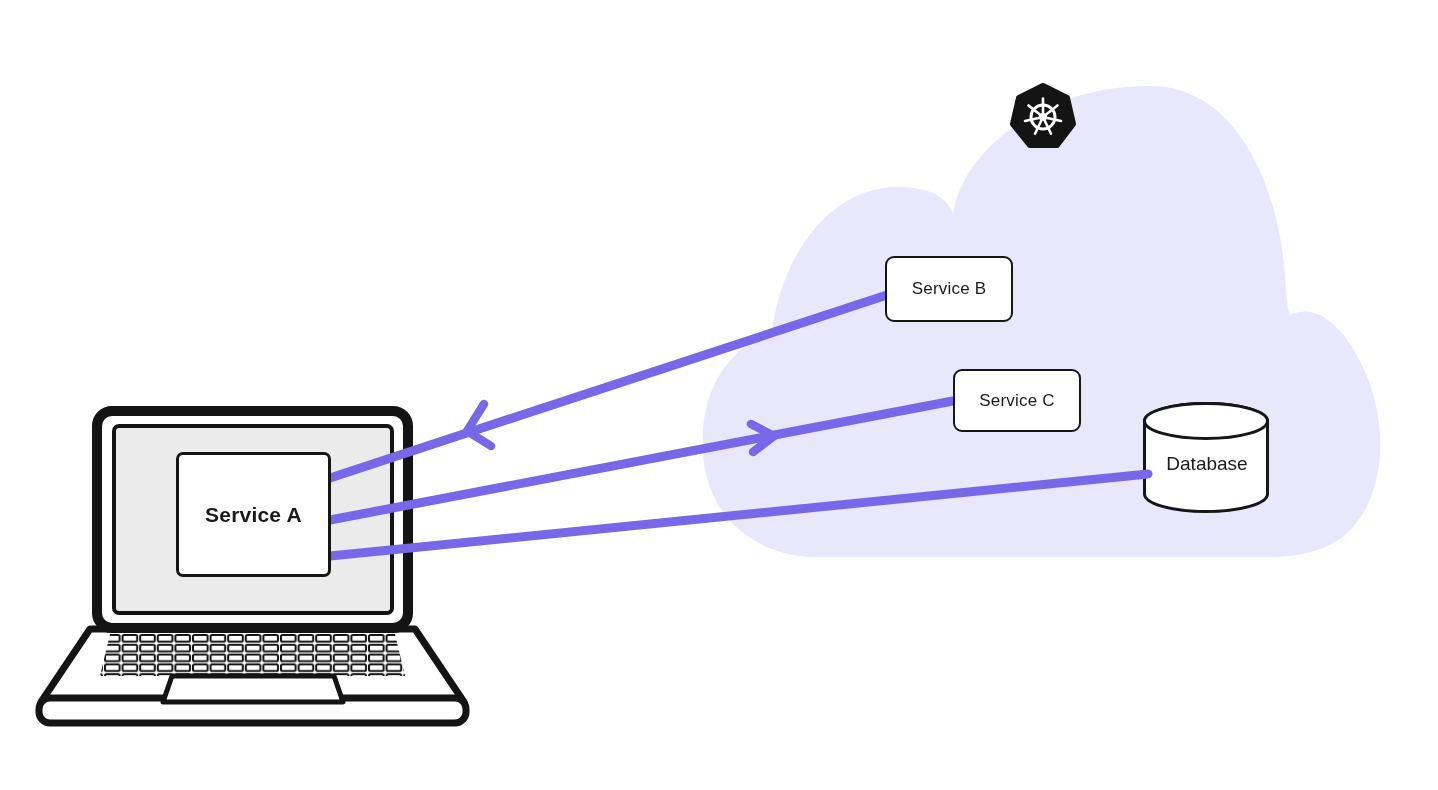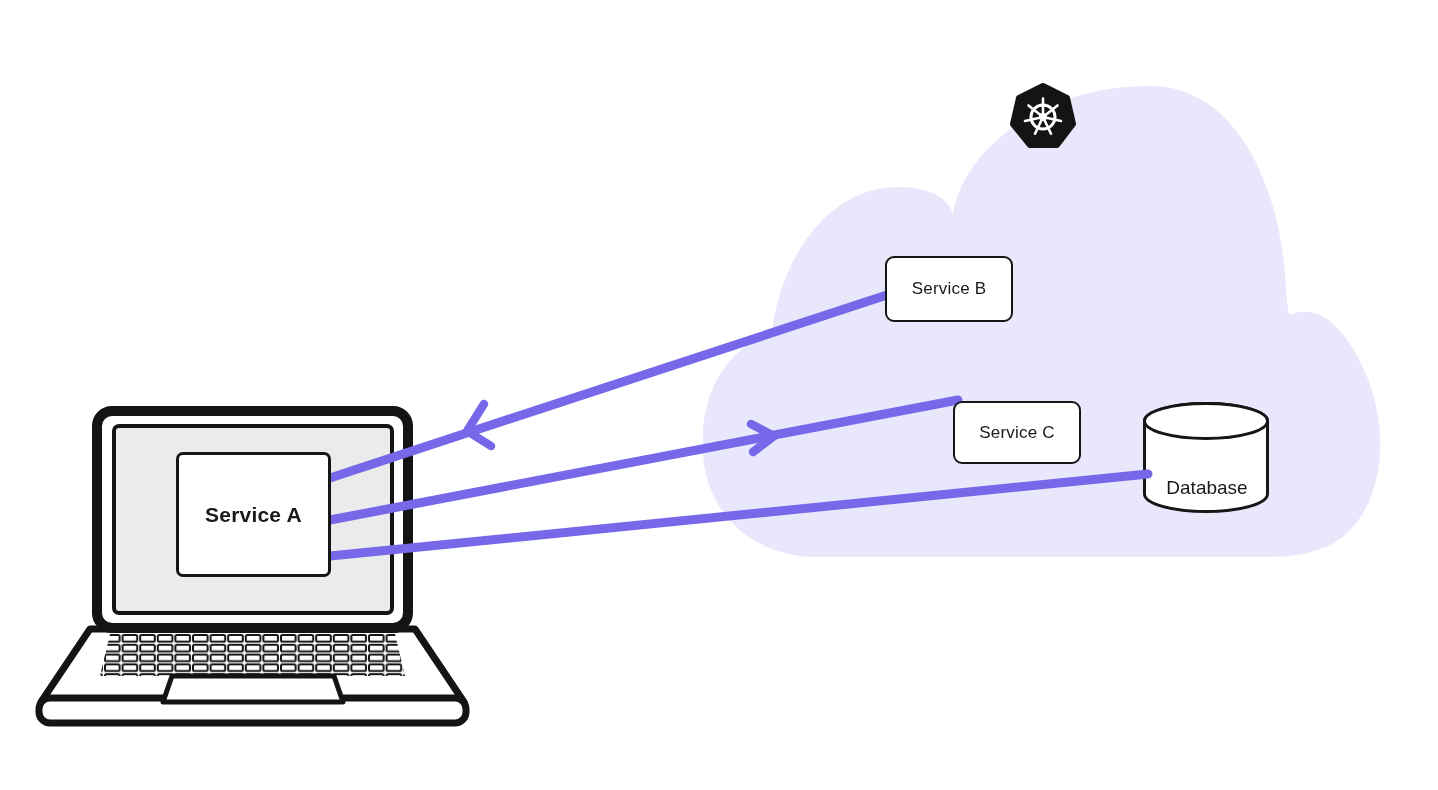--- a/index.html
+++ b/index.html
@@ -47,34 +47,32 @@
     left: 885px; top: 256px;
     width: 128px; height: 66px;
     font-size: 17px;
     font-weight: 500;
   }
   .node-c {
     left: 953px; top: 369px;
     width: 128px; height: 63px;
     font-size: 17px;
     font-weight: 500;
-    margin-top: 32px;
   }
   .db-label {
     position: absolute;
     left: 1146px; top: 451px;
     width: 122px; height: 26px;
     display: flex;
     align-items: center;
     justify-content: center;
     font-size: 19px;
     font-weight: 500;
     color: #1a1a1a;
     z-index: 3;
-    margin-top: 24px;
   }
 </style>
 </head>
 <body>
 
 <div class="stage">
 
   <svg class="artwork" viewBox="0 0 1438 790">
     <defs>
       <pattern id="keyPattern" patternUnits="userSpaceOnUse" x="104" y="634" width="17.6" height="9.8">

